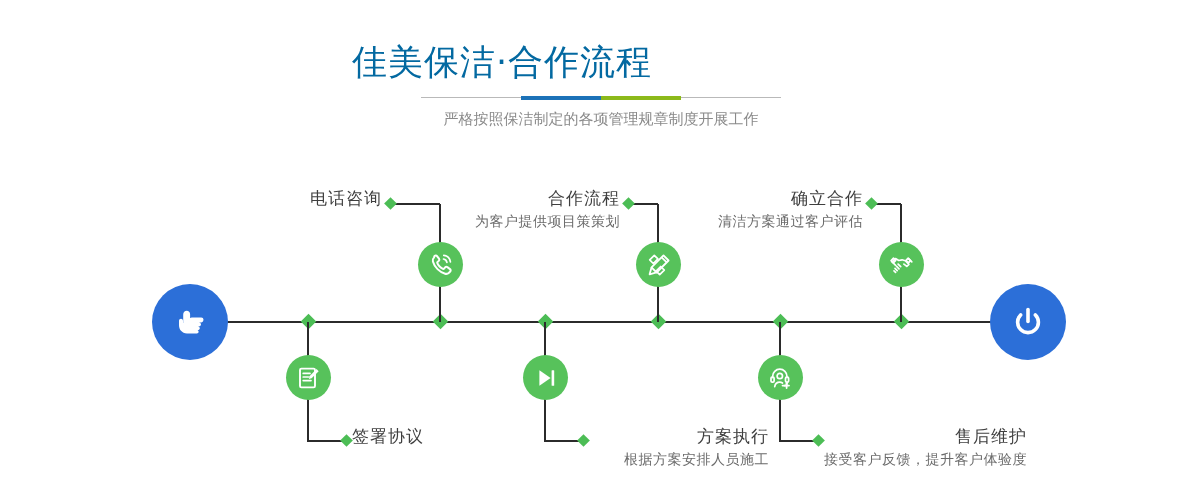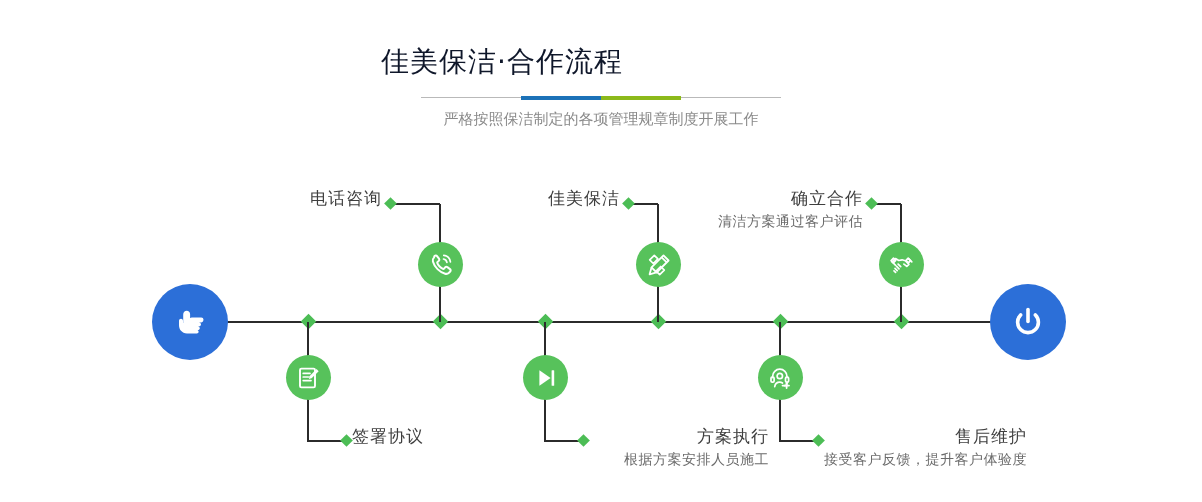--- a/index.html
+++ b/index.html
@@ -28,23 +28,23 @@
     top: 0;
     width: 1202px;
     text-align: center;
   }
   .page-title {
     position: absolute;
     left: 0;
     top: 40px;
     width: 1004px;
     text-align: center;
-    font-size: 28px;
+    font-size: 35px;
     line-height: 44px;
-    color: #0f172a;
+    color: #0369a1;
     letter-spacing: 1px;
     font-weight: 400;
     white-space: nowrap;
   }
   .divider {
     position: absolute;
     left: 421px;
     top: 96px;
     width: 360px;
     height: 4px;
@@ -267,21 +267,22 @@
             <line x1="15.6" y1="5.3" x2="20.7" y2="10.4"></line>
           </g>
           <g fill="none" stroke="#ffffff" stroke-width="1.7" stroke-linejoin="round">
             <path d="M8.3 3.3l3.6 3.6-4.6 4.6-3.6-3.6z"></path>
             <path d="M14.7 14.5l3.6 3.6-4.6 4.6-3.6-3.6z"></path>
           </g>
         </svg>
       </span>
     </div>
     <div class="label label-top" style="left:390px; top:186px; width:230px;">
-      <div class="label-title">佳美保洁</div>
+      <div class="label-title">合作流程</div>
+      <div class="label-desc">为客户提供项目策策划</div>
     </div>
 
     <div class="diamond" style="left:540px;"></div>
     <div class="vline" style="left:544px; top:322px; height:119px;"></div>
     <div class="hline" style="left:544px; top:440px; width:38px;"></div>
     <div class="lead-diamond" style="left:579px; top:436px;"></div>
     <div class="node" style="left:523px; top:355px;">
       <span>
         <svg width="26" height="26" viewBox="0 0 26 26">
           <path fill="#ffffff" d="M6.4 5.2l11.2 7.8-11.2 7.8z"></path>

